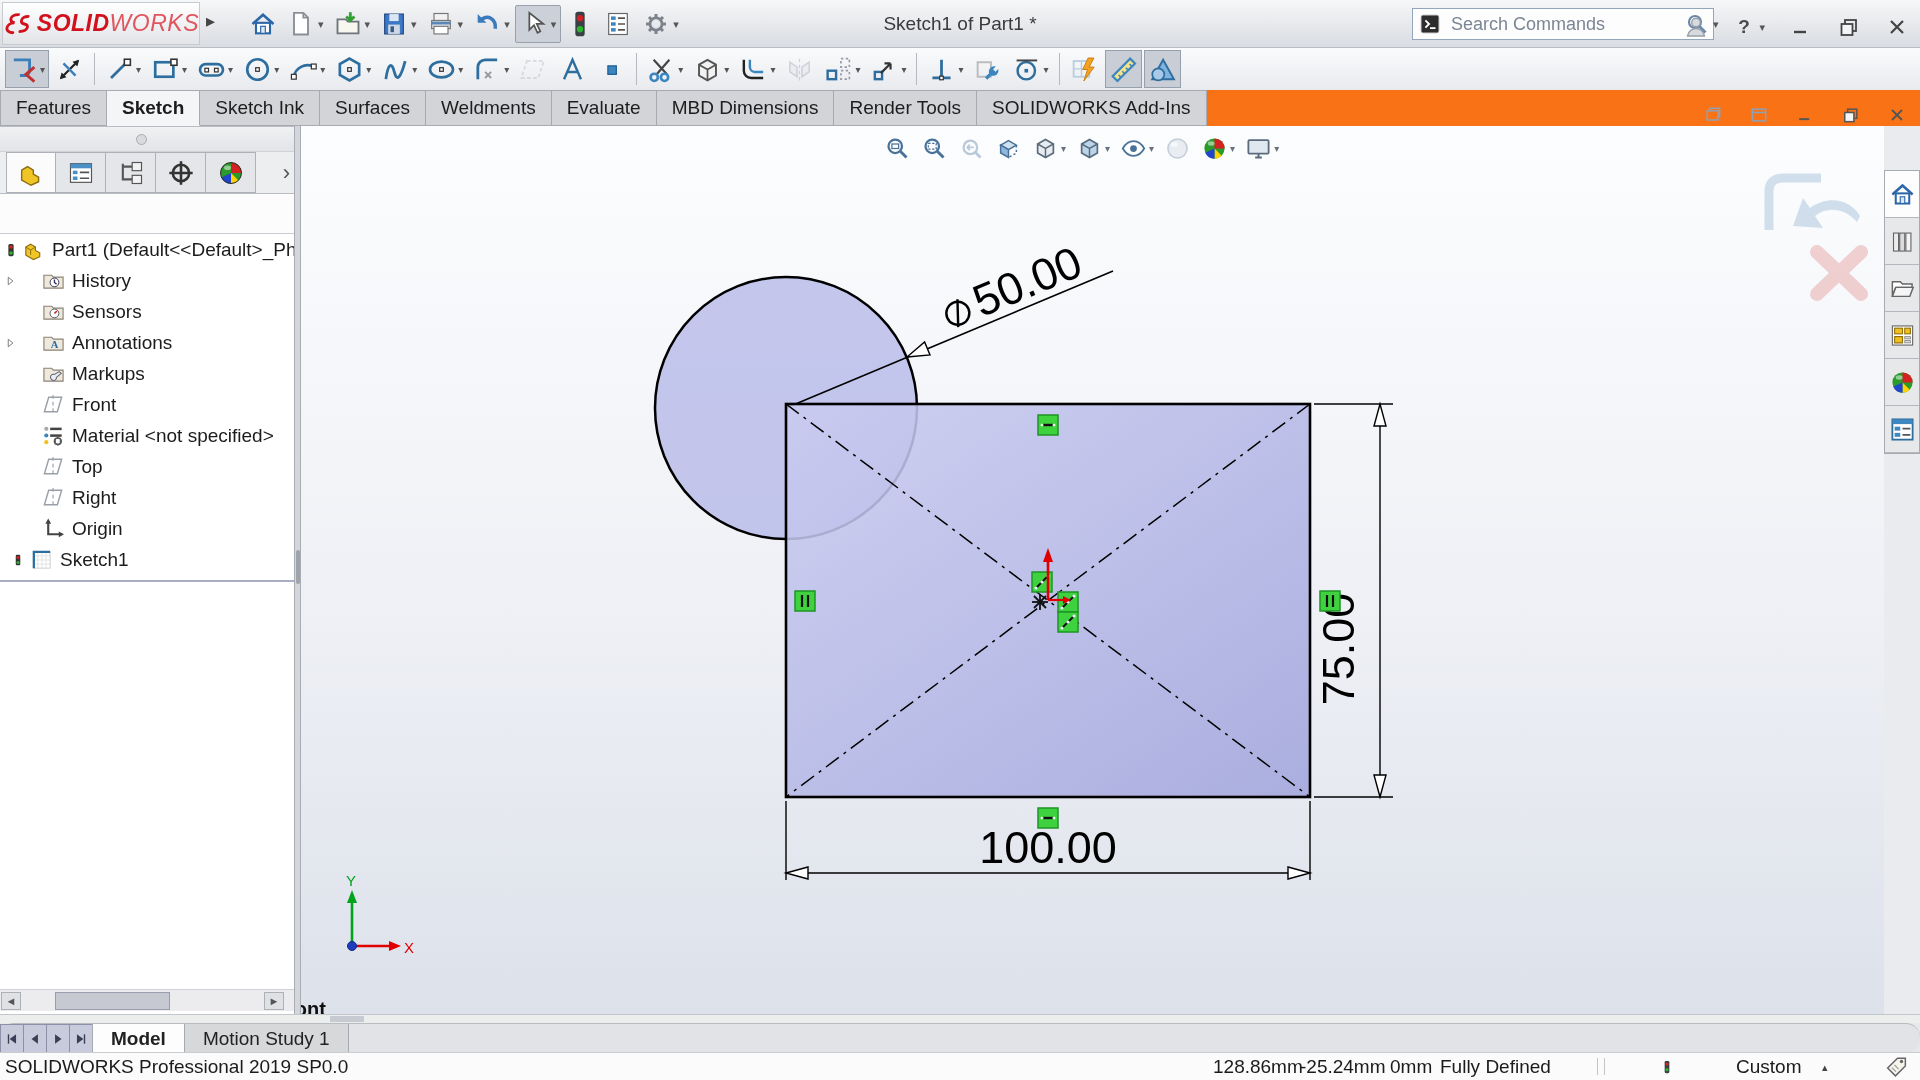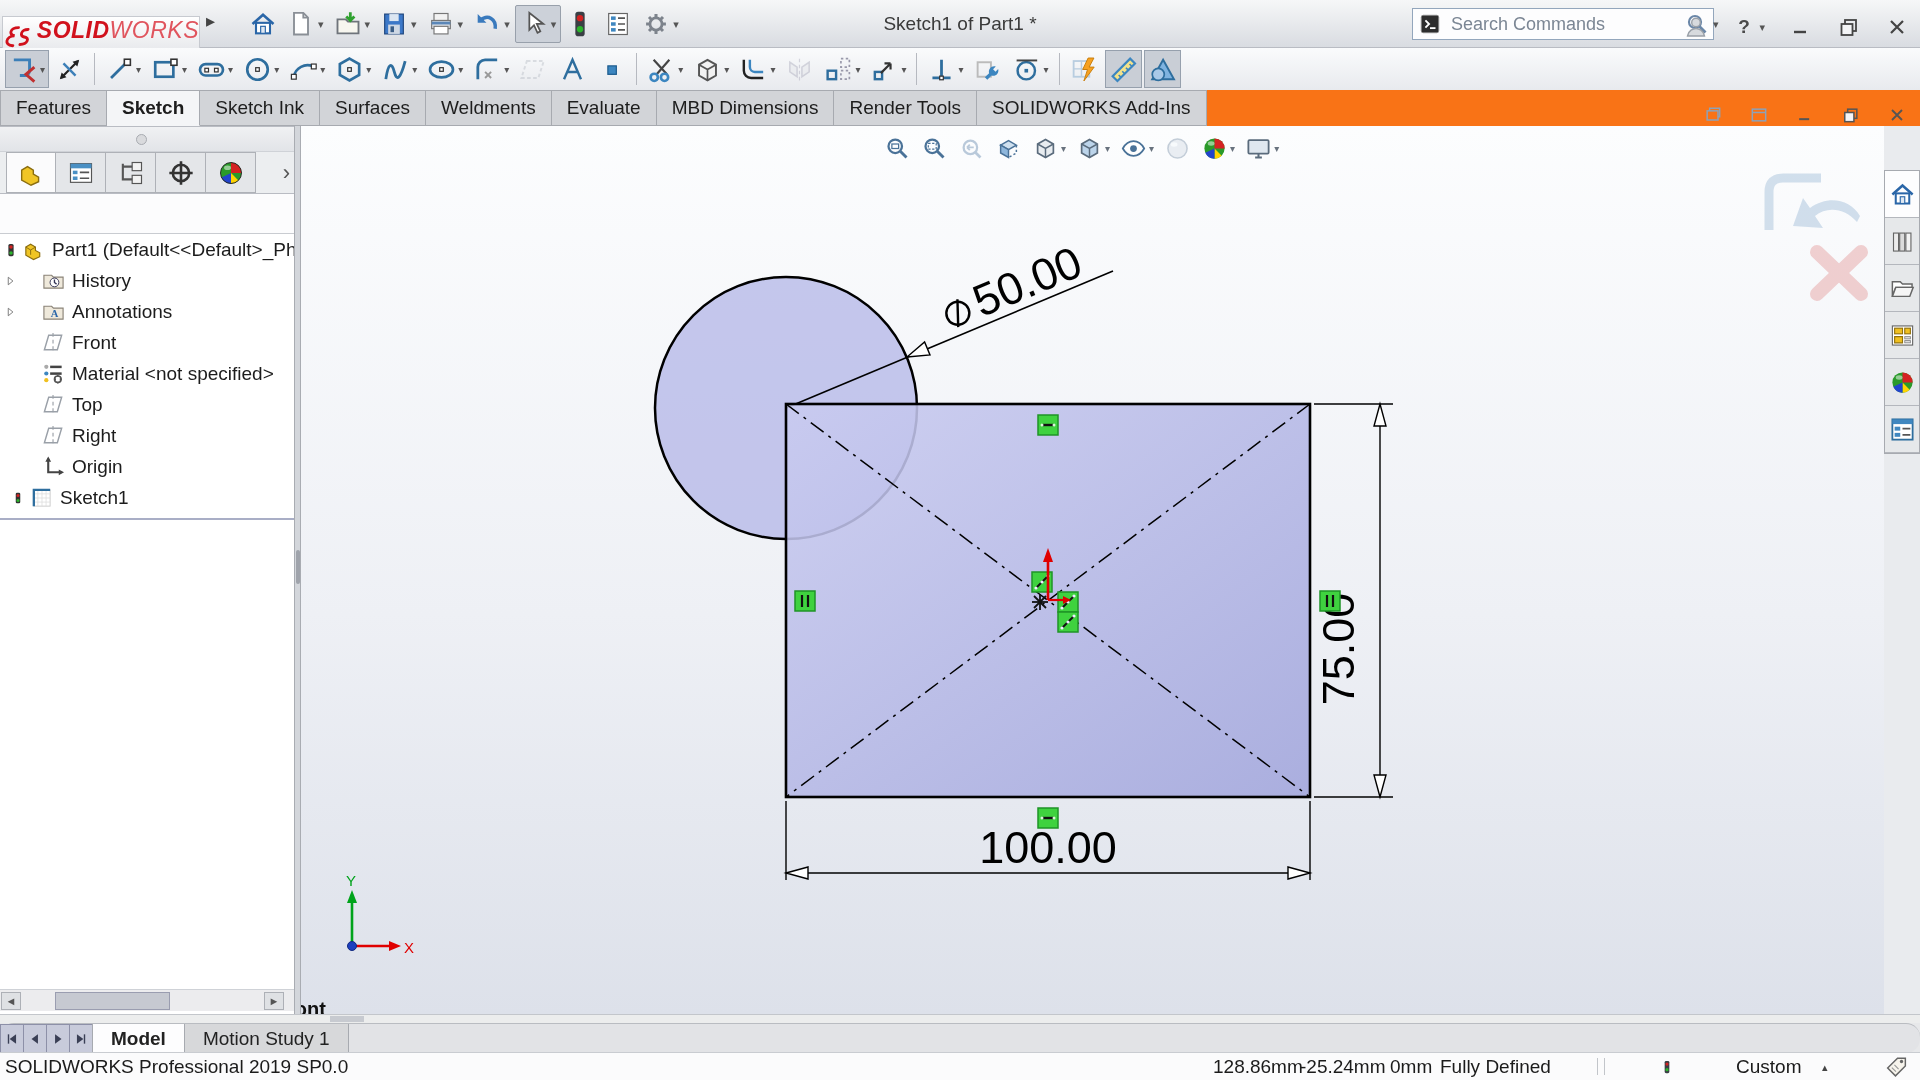--- a/index.html
+++ b/index.html
@@ -1,21 +1,21 @@
 <!DOCTYPE html>
 <html><head>
 <meta charset="utf-8">
 <style>
   html,body{margin:0;padding:0;width:1920px;height:1080px;overflow:hidden;
     font-family:"Liberation Sans",sans-serif;background:#e9ebee;position:relative;}
   *{box-sizing:border-box;}
   
   #titlebar{position:absolute;left:0;top:0;width:1920px;height:48px;
     background:linear-gradient(#f6f7f8,#d9dce1);border-bottom:1px solid #b9bcc3;}
-  #logo{position:absolute;left:2px;top:16px;height:43px;width:198px;display:flex;
+  #logo{position:absolute;left:2px;top:2px;height:43px;width:198px;display:flex;align-items:center;
     background:linear-gradient(#ffffff,#e2e4e8);border:1px solid #c7cad0;}
   #logo .brand{font-size:23px;color:#d1111c;letter-spacing:.5px;margin-left:4px;font-style:italic;}
   #logo .brand b{font-weight:bold;font-style:italic;}
   #logo-expand{position:absolute;left:206px;top:10px;font-size:18px;color:#444;}
   #title-toolbar{position:absolute;left:244px;top:3px;display:flex;align-items:center;height:42px;}
   .tbtn{display:flex;align-items:center;height:38px;padding:0 4px;border:1px solid transparent;border-radius:2px;}
   .tbtn.pressed{background:#ccd1d9;border-color:#98a0ab;}
   .tbtn .caret{font-size:11px;color:#555;margin-left:3px;}
   .icon{display:inline-flex;}
   .icon svg{width:28px;height:28px;}
@@ -667,35 +667,62 @@
             <svg viewBox="0 0 24 24" xmlns="http://www.w3.org/2000/svg">
               <path d="M2 6.5h8l2 2h10V20H2z" fill="#efe9db" stroke="#8a8377" stroke-width="1.2"></path>
               <circle cx="13" cy="14" r="4.6" fill="#fff" stroke="#335"></circle>
               <path d="M13 11v3l2.2 1.8" stroke="#335" fill="none" stroke-width="1.4"></path>
             </svg>
           </span>
         </span>
         <span class="lbl">History</span>
       </div>
       <div class="trow">
+        <span class="exp"></span>
+        <span class="tw"></span>
+        <span class="tw">
+          <span class="icon">
+            <svg viewBox="0 0 24 24" xmlns="http://www.w3.org/2000/svg">
+              <path d="M2 6.5h8l2 2h10V20H2z" fill="#efe9db" stroke="#8a8377" stroke-width="1.2"></path>
+              <circle cx="13" cy="14" r="4.6" fill="#fff" stroke="#556"></circle>
+              <path d="M13 14l2.6-2.6" stroke="#d42222" stroke-width="1.6"></path>
+            </svg>
+          </span>
+        </span>
+        <span class="lbl">Sensors</span>
+      </div>
+      <div class="trow">
         <span class="exp">
           <svg viewBox="0 0 24 24" xmlns="http://www.w3.org/2000/svg" style="width: 14px; height: 14px;">
             <path d="M9 5.5l8 6.5-8 6.5z" fill="none" stroke="#777" stroke-width="1.6"></path>
           </svg>
         </span>
         <span class="tw"></span>
         <span class="tw">
           <span class="icon">
             <svg viewBox="0 0 24 24" xmlns="http://www.w3.org/2000/svg">
               <path d="M2 6.5h8l2 2h10V20H2z" fill="#efe9db" stroke="#8a8377" stroke-width="1.2"></path>
               <text x="13" y="18" font-size="11" font-weight="bold" text-anchor="middle" fill="#2a66a8" font-family="Liberation Serif,serif">A</text>
             </svg>
           </span>
         </span>
         <span class="lbl">Annotations</span>
+      </div>
+      <div class="trow">
+        <span class="exp"></span>
+        <span class="tw"></span>
+        <span class="tw">
+          <span class="icon">
+            <svg viewBox="0 0 24 24" xmlns="http://www.w3.org/2000/svg">
+              <path d="M2 6.5h8l2 2h10V20H2z" fill="#efe9db" stroke="#8a8377" stroke-width="1.2"></path>
+              <path d="M9 17c-1-3 2-5 4-4l5-3 2 2-5 4c.5 2-2 4-4 3z" fill="#e8eef4" stroke="#667" stroke-width="1.1"></path>
+            </svg>
+          </span>
+        </span>
+        <span class="lbl">Markups</span>
       </div>
       <div class="trow">
         <span class="exp"></span>
         <span class="tw"></span>
         <span class="tw">
           <span class="icon">
             <svg viewBox="0 0 24 24" xmlns="http://www.w3.org/2000/svg">
               <path d="M7 4.5h13.5L16 19.5H2.5z" fill="none" stroke="#9aa0a8" stroke-width="1.5"></path>
               <path d="M11.5 2v20" stroke="#9aa0a8" stroke-width="1.2" stroke-dasharray="4 3"></path>
             </svg>

